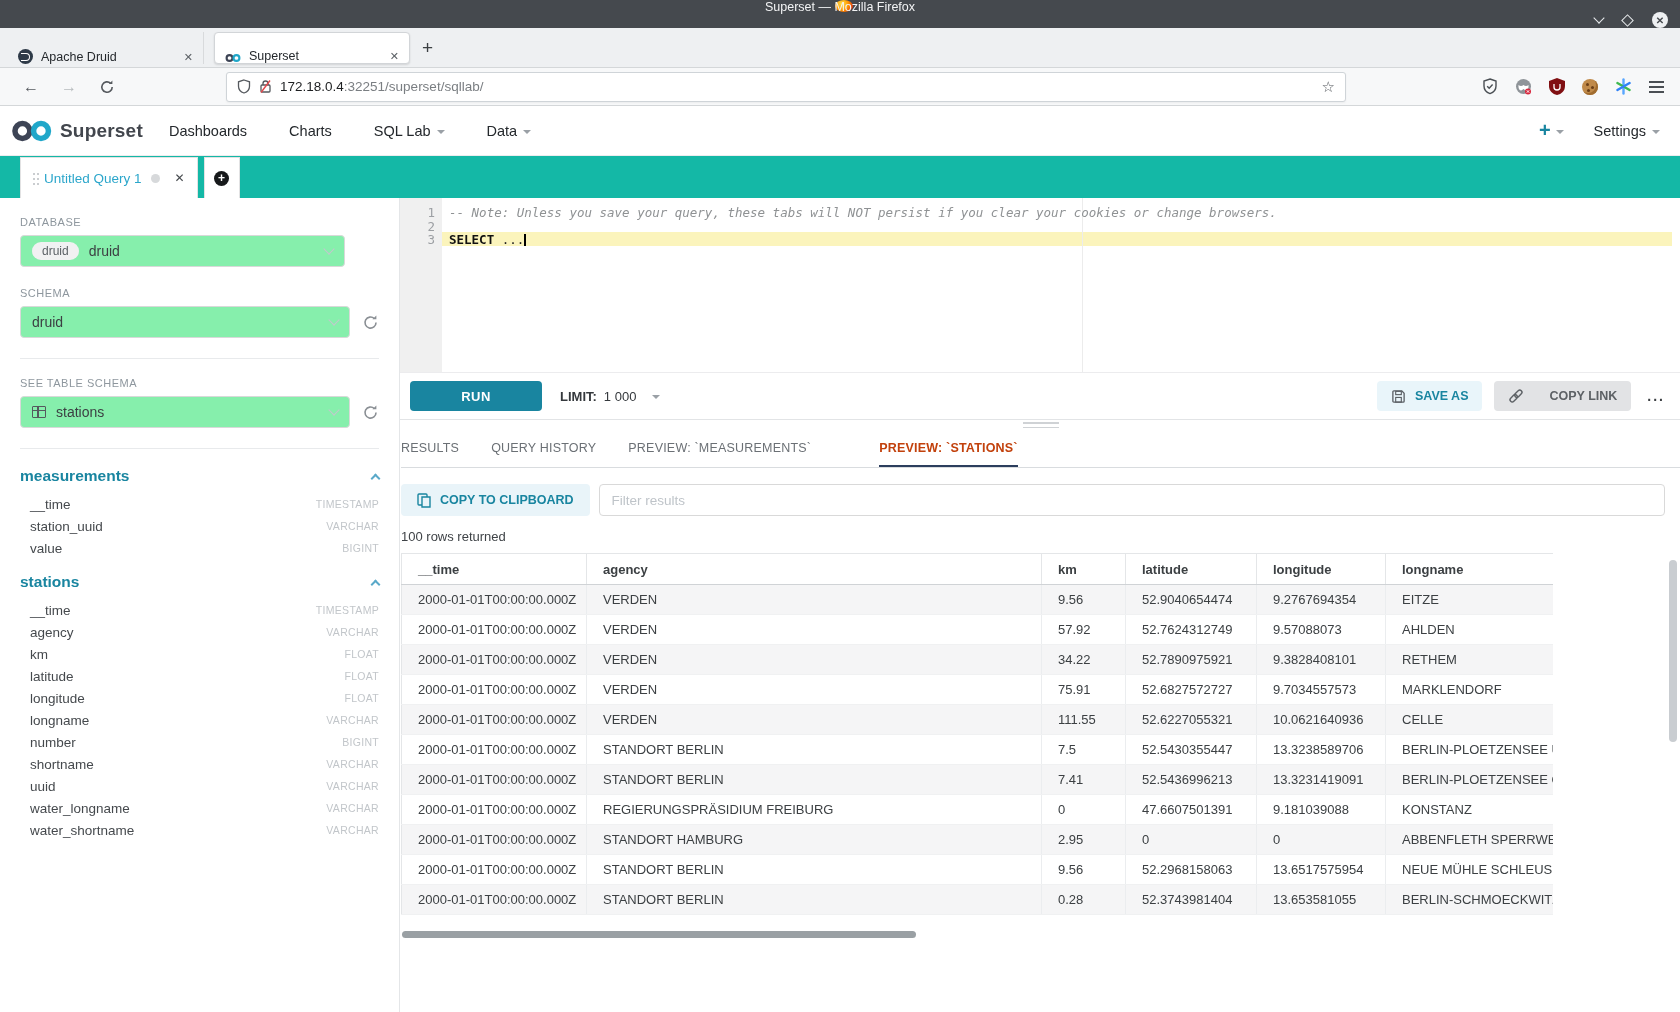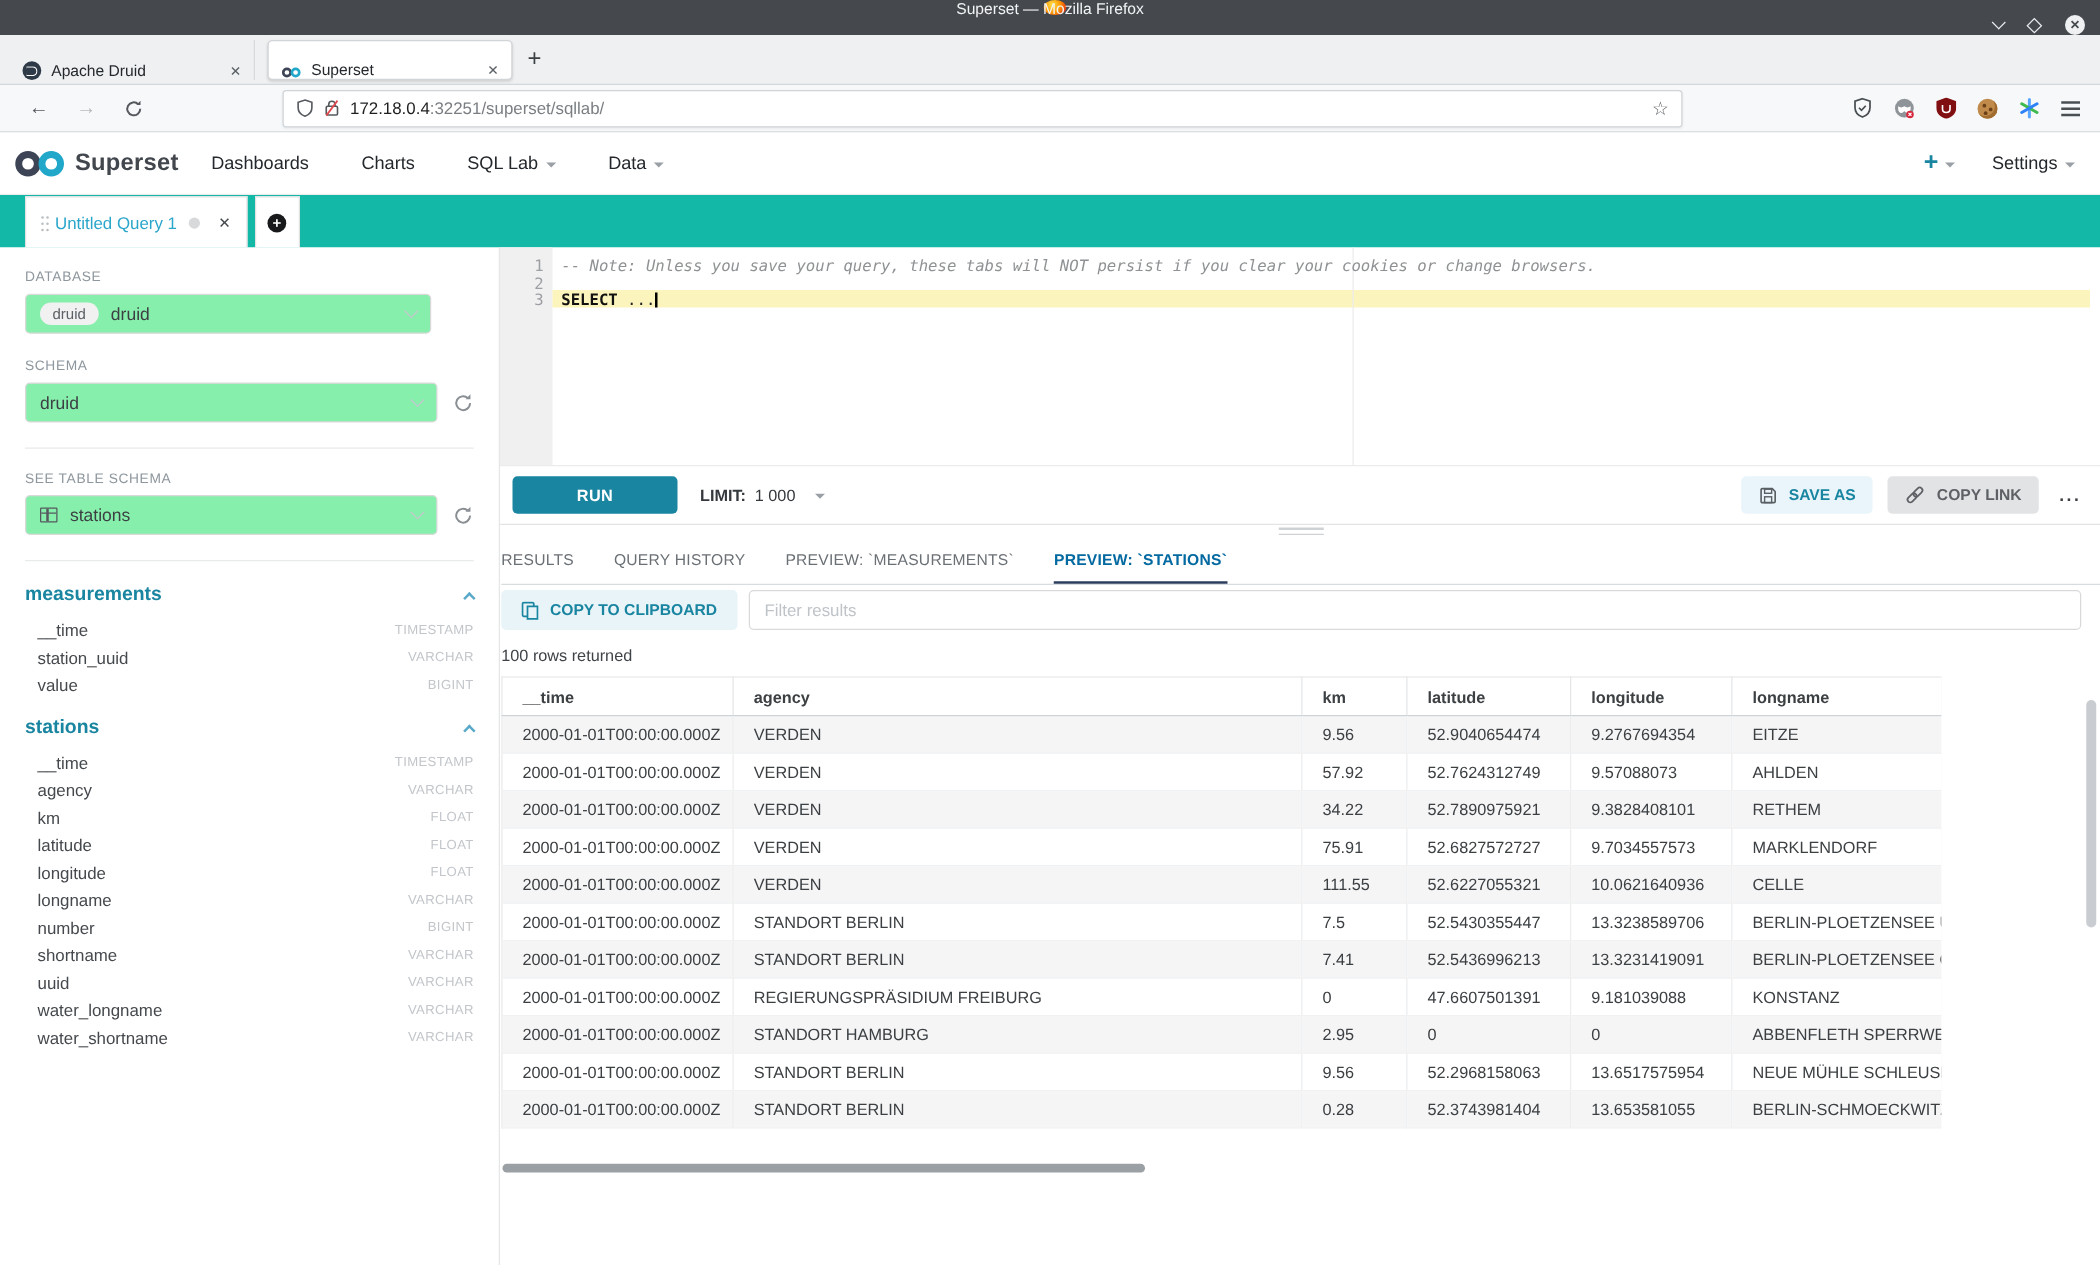--- a/index.html
+++ b/index.html
@@ -94,31 +94,31 @@
 
   
   .etoolbar{height:48px;display:flex;align-items:center;padding:0 15px 0 10px;border-top:1px solid #ececee;border-bottom:1px solid #e2e4e6;}
   .run-btn{width:132px;height:30px;background:#1985a0;color:#fff;font-weight:700;font-size:13px;letter-spacing:.4px;border-radius:4px;display:flex;align-items:center;justify-content:center;}
   .limit{margin-left:18px;display:flex;align-items:center;font-size:13px;color:#35393d;}
   .limit-label{font-weight:700;}
   .limit-val{margin-left:7px;}
   .limit .caret{margin-left:16px;}
   .right-btns{margin-left:auto;display:flex;align-items:center;gap:12px;}
   .saveas{height:30px;padding:0 14px;background:#e9f5fa;border-radius:4px;color:#1985a0;font-weight:700;font-size:12.5px;display:flex;align-items:center;gap:9px;}
-  .copylink{height:30px;padding:0 14px;background:#e2e3e5;border-radius:4px;color:#5d6165;font-weight:700;font-size:12.5px;display:flex;align-items:center;gap:9px;}
+  .copylink{height:30px;padding:0 14px;background:#e2e3e5;border-radius:4px;color:#5d6165;font-weight:700;font-size:12.5px;display:flex;align-items:center;gap:25px;}
   .ellipsis{color:#3c3f43;font-weight:700;letter-spacing:2px;font-size:14px;margin-left:4px;}
 
   
   .south{flex:1;position:relative;padding-left:1px;min-height:0;}
   .handle{width:36px;margin:2px auto 0;display:flex;flex-direction:column;gap:3px;}
   .handle span{height:1.5px;background:#cfd2d5;}
   .rtabs{display:flex;align-items:stretch;border-bottom:1px solid #d9dcdf;margin-top:2px;height:38px;}
   .rtab{margin-right:32px;font-size:12.5px;color:#6b7075;display:flex;align-items:center;letter-spacing:.2px;border-bottom:2.5px solid transparent;}
-  .rtab.active{color:#0369a1;font-weight:700;border-bottom-color:#2c3e5d;}
-  .controls-row{display:flex;gap:9px;margin:4px 15px 0 0;}
+  .rtab.active{color:#c2410c;font-weight:700;border-bottom-color:#2c3e5d;margin-left:36px;}
+  .controls-row{display:flex;gap:9px;margin:16px 15px 0 0;}
   .copyclip{height:32px;padding:0 16px;background:#e9f4f9;border-radius:4px;color:#1985a0;font-weight:700;font-size:12.5px;display:flex;align-items:center;gap:9px;flex:none;}
   .filter{flex:1;height:32px;border:1px solid #d9d9d9;border-radius:4px;padding:0 12px;font-size:13.5px;color:#3c4043;outline:none;font-family:"Liberation Sans",sans-serif;}
   .filter::placeholder{color:#bfc4c9;}
   .rows-returned{margin:13px 0 9px 0;font-size:13px;color:#3f4347;}
   .table-wrap{width:1152px;overflow:hidden;}
   table.results{border-collapse:collapse;table-layout:fixed;width:1152px;font-size:13px;color:#3c4043;}
   table.results th{font-weight:700;text-align:left;height:31px;padding:0 16px;border:1px solid #e4e6e8;border-bottom:1px solid #d0d3d6;background:#fff;white-space:nowrap;overflow:hidden;}
   table.results td{height:30px;padding:0 16px;border-right:1px solid #ebedef;border-bottom:1px solid #f0f1f2;white-space:nowrap;overflow:hidden;}
   table.results td:first-child{border-left:1px solid #e4e6e8;}
   table.results td:last-child,table.results th:last-child{padding-right:2px;}

